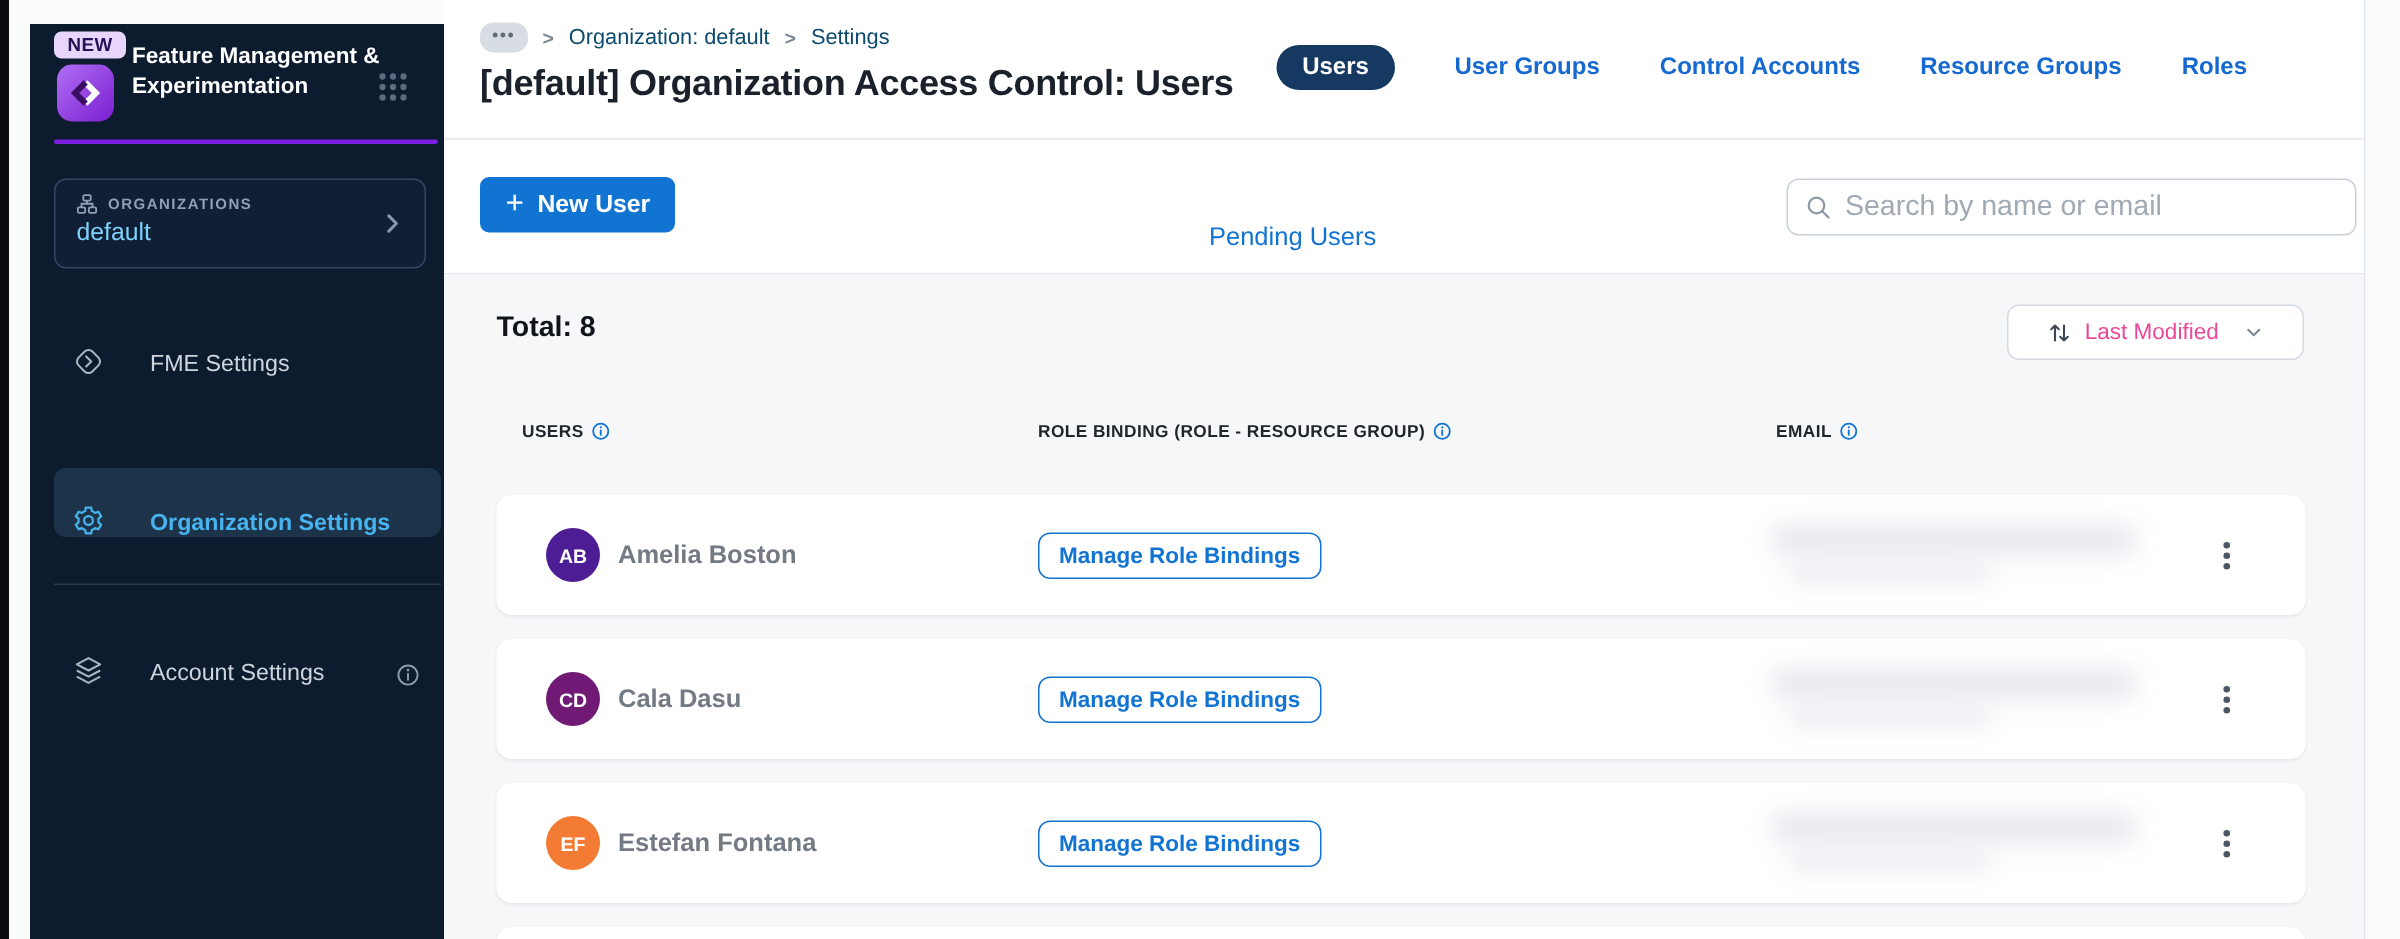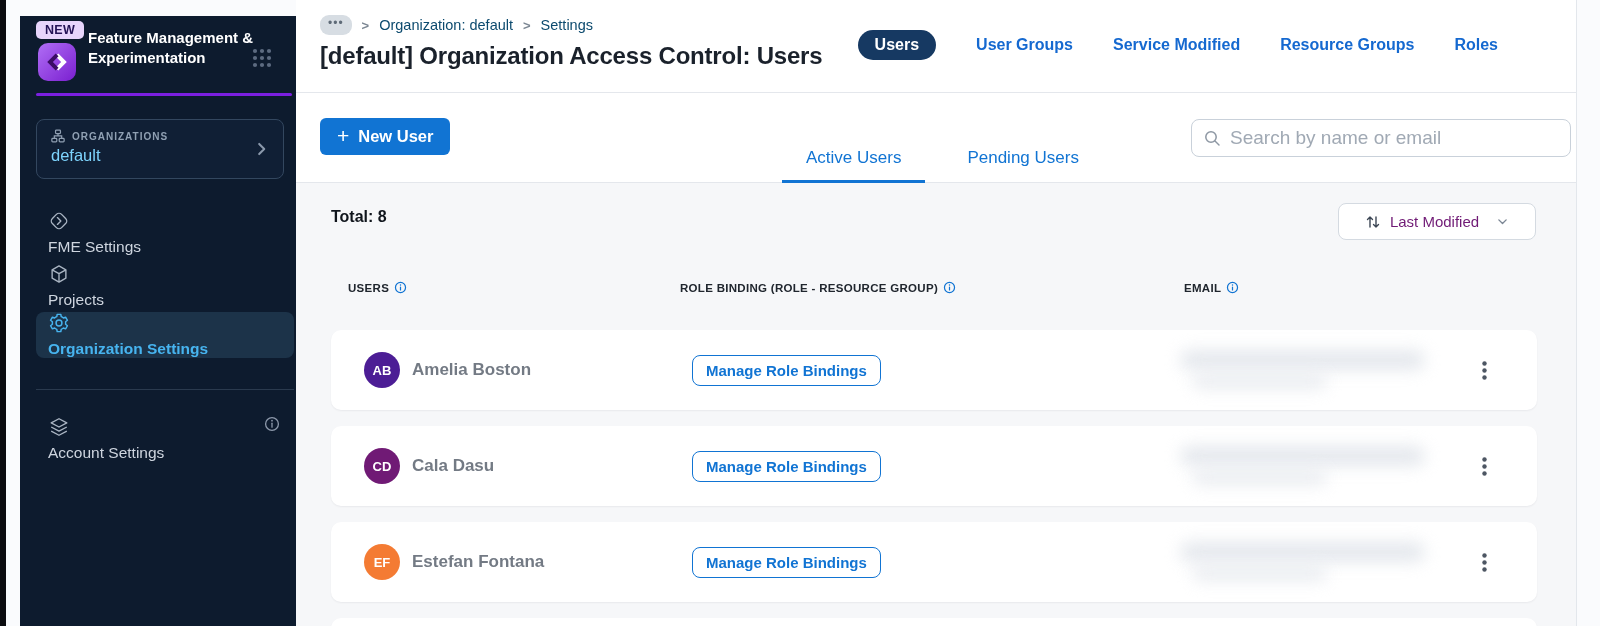--- a/index.html
+++ b/index.html
@@ -21,22 +21,22 @@
   .grid-icon { position:absolute; left:231px; top:31px; width:22px; height:22px; color:#5c6b80; cursor:pointer; }
   .purple-rule { position:absolute; left:16px; top:77px; width:256px; height:3px; background:#7b1fe0; border-radius:2px; }
 
   .org-box { position:absolute; left:16px; top:103px; width:248px; height:60px; background:#101f35;
     border:1px solid #33475f; border-radius:8px; padding:9px 14px; cursor:pointer; }
   .org-top { display:flex; align-items:center; gap:7px; color:#90a0b3; }
   .org-label { font-size:10px; font-weight:700; letter-spacing:1px; }
   .org-value { margin-top:3px; color:#7dd3fc; font-size:16.5px; }
   .org-chevron { position:absolute; right:12px; top:20px; width:18px; height:18px; color:#8b99ac; }
 
-  .menu-item { position:absolute; left:16px; width:258px; height:42px; display:flex; align-items:flex-start;
-    gap:6px; padding-left:12px; border-radius:8px; color:#ced5df; font-size:15.5px; font-weight:500; cursor:pointer;flex-direction:column; }
+  .menu-item { position:absolute; left:16px; width:258px; height:42px; display:flex; align-items:flex-end;
+    gap:30px; padding-left:12px; border-radius:8px; color:#ced5df; font-size:15.5px; font-weight:500; cursor:pointer; }
   .menu-item .mi-icon { width:22px; height:22px; color:#aab5c3; flex:0 0 auto; }
   .mi-fme { top:194px; }
   .mi-projects { top:247px; }
   .mi-org { top:296px; height:46px; background:#1c3349; color:#47b4ef; font-weight:600; }
   .mi-org .mi-icon { color:#47b4ef; }
   .sb-divider { position:absolute; left:16px; top:373px; width:258px; height:1px; background:#2a3a4e; }
   .mi-account { top:400px; }
   .mi-info { position:absolute; right:14px; width:16px; height:16px; color:#8d99ab; }
 
   
@@ -65,32 +65,32 @@
   .tab { padding:0 24px 12px; font-size:17px; font-weight:500; color:#1174d3; cursor:pointer;
     border-bottom:3px solid transparent; }
   .tab.active { border-bottom-color:#1174d3; }
   .search { position:absolute; right:5px; top:26px; width:380px; height:38px; border:1px solid #c9d1da;
     border-radius:8px; display:flex; align-items:center; gap:9px; padding:0 12px; background:#fff; }
   .search svg { width:17px; height:17px; color:#8d97a3; flex:0 0 auto; }
   .search input { border:none; outline:none; flex:1; font-family:inherit; font-size:19px; color:#333; background:transparent; }
   .search input::placeholder { color:#a0a9b4; }
 
   .table-area { position:relative; height:443px; background:#f6f7f9; overflow:hidden; }
-  .total { position:absolute; left:35px; top:25px; font-size:16px; font-weight:700; color:#10151c; }
+  .total { position:absolute; left:35px; top:25px; font-size:19px; font-weight:700; color:#10151c; }
   .sort { position:absolute; left:1042px; top:20px; width:198px; height:37px; background:#fff;
     border:1px solid #d4dae1; border-radius:8px; display:flex; align-items:center; justify-content:center;
     gap:9px; font-family:inherit; cursor:pointer; }
   .sort .sort-arrows { width:16px; height:16px; color:#3c4654; }
-  .sort .sort-label { font-size:15px; font-weight:500; color:#701a75; }
+  .sort .sort-label { font-size:15px; font-weight:500; color:#ec4899; }
   .sort .sort-chevron { width:13px; height:13px; color:#7b8694; margin-left:8px; }
 
   .thead { position:absolute; top:98px; left:0; width:100%; height:20px; }
   .th { position:absolute; font-size:11.5px; font-weight:700; color:#20262e; letter-spacing:.3px;
     display:flex; align-items:center; gap:5px; }
-  .th-users { left:52px; } .th-role { left:384px; } .th-email { left:888px; }
+  .th-users { left:52px; } .th-role { left:396px; } .th-email { left:888px; }
   .th .info-icon { width:13px; height:13px; color:#1174d3; cursor:pointer; }
 
   .rows { position:absolute; left:35px; top:147px; width:1206px; }
   .row-card { position:relative; height:80px; margin-bottom:16px; background:#fff; border-radius:10px;
     box-shadow:0 1px 2px rgba(16,24,40,.06); }
   .avatar { position:absolute; left:33px; top:22px; width:36px; height:36px; border-radius:50%;
     color:#fff; font-size:13px; font-weight:700; display:flex; align-items:center; justify-content:center; }
   .uname { position:absolute; left:81px; top:0; height:80px; display:flex; align-items:center;
     font-size:17px; color:#737a84;font-weight:bold; }
   .manage { position:absolute; left:361px; top:25px; height:31px; padding:0 13px; background:#fff;
@@ -152,27 +152,20 @@
       </svg>
     </div>
 
     <div class="menu-item mi-fme">
       <svg class="mi-icon" viewBox="0 0 24 24" fill="none" stroke="currentColor" stroke-width="1.5" stroke-linejoin="round">
         <rect x="4.9" y="4.9" width="14.2" height="14.2" rx="4" transform="rotate(45 12 12)"></rect>
         <path d="M10.3 8.3 14 12l-3.7 3.7" stroke-linecap="round"></path>
       </svg>
       <span>FME Settings</span>
     </div>
-    <div class="menu-item mi-projects">
-      <svg class="mi-icon" viewBox="0 0 24 24" fill="none" stroke="currentColor" stroke-width="1.5" stroke-linejoin="round">
-        <path d="M12 3.2l7.5 4.2v9.2L12 20.8l-7.5-4.2V7.4z"></path>
-        <path d="M4.5 7.4 12 11.6l7.5-4.2M12 11.6v9.2"></path>
-      </svg>
-      <span>Projects</span>
-    </div>
     <div class="menu-item mi-org">
       <svg class="mi-icon" viewBox="0 0 24 24" fill="none" stroke="currentColor" stroke-width="1.6" stroke-linejoin="round" stroke-linecap="round">
         <circle cx="12" cy="12" r="3.2"></circle>
         <path d="M19.2 13.4c.07-.9.07-1.9 0-2.8l2-1.6-2-3.4-2.4.9a7.2 7.2 0 0 0-2.4-1.4L14 2.6h-4l-.4 2.5a7.2 7.2 0 0 0-2.4 1.4l-2.4-.9-2 3.4 2 1.6c-.07.9-.07 1.9 0 2.8l-2 1.6 2 3.4 2.4-.9a7.2 7.2 0 0 0 2.4 1.4l.4 2.5h4l.4-2.5a7.2 7.2 0 0 0 2.4-1.4l2.4.9 2-3.4z"></path>
       </svg>
       <span>Organization Settings</span>
     </div>
 
     <div class="sb-divider"></div>
 
@@ -198,33 +191,32 @@
         <span class="crumb-ellipsis">•••</span>
         <span class="crumb-sep">&gt;</span>
         <a class="crumb-link">Organization: default</a>
         <span class="crumb-sep">&gt;</span>
         <a class="crumb-link">Settings</a>
       </div>
       <h2 class="page-title">[default] Organization Access Control: Users</h2>
       <nav class="top-nav">
         <a class="nav-pill">Users</a>
         <a>User Groups</a>
-        <a>Service Modified</a>
+        <a>Control Accounts</a>
         <a>Resource Groups</a>
         <a>Roles</a>
       </nav>
     </header>
 
     <div class="toolbar">
       <button class="new-user">
         <span class="plus">+</span>
         <span>New User</span>
       </button>
       <div class="tabs">
-        <div class="tab active">Active Users</div>
         <div class="tab">Pending Users</div>
       </div>
       <div class="search">
         <svg viewBox="0 0 17 17" fill="none" stroke="currentColor" stroke-width="1.5" stroke-linecap="round">
           <circle cx="7" cy="7" r="5.2"></circle>
           <path d="M11 11l4 4"></path>
         </svg>
         <input type="text" placeholder="Search by name or email" style="">
       </div>
     </div>

